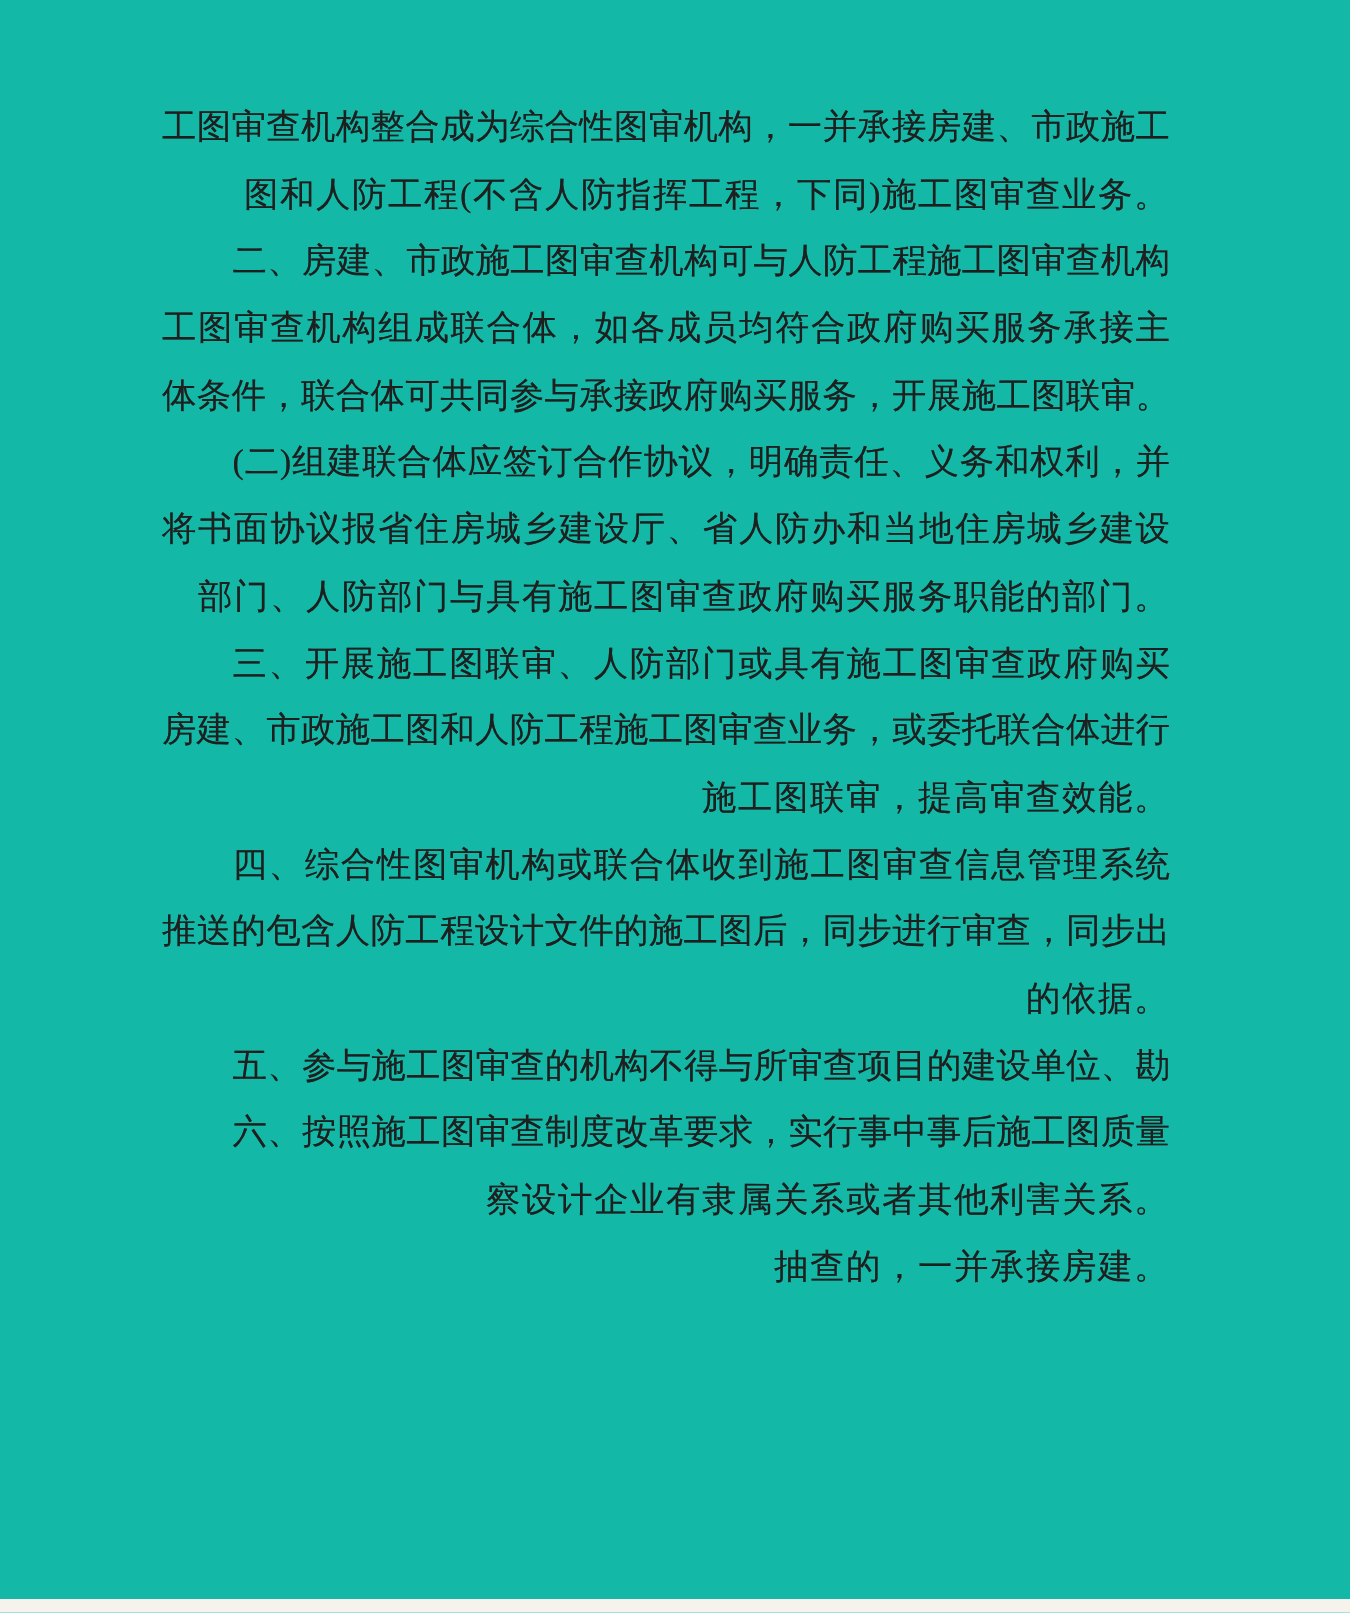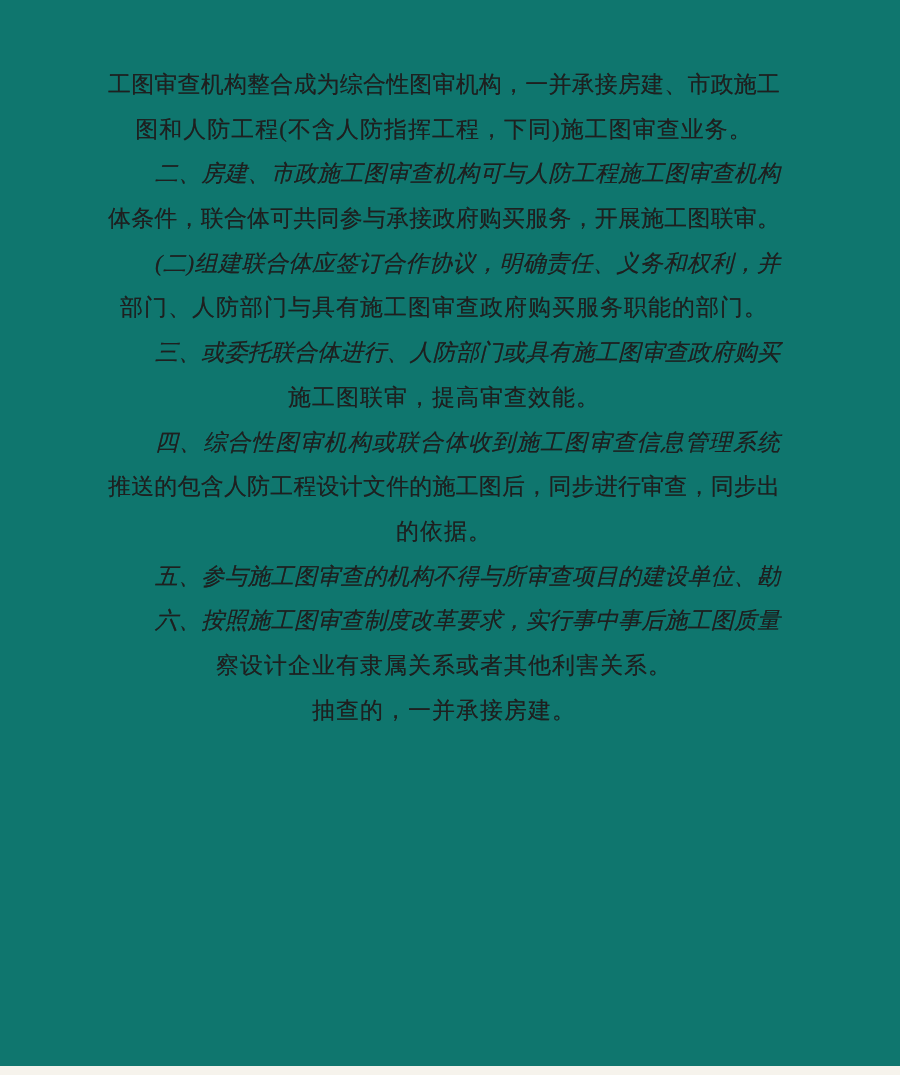--- a/index.html
+++ b/index.html
@@ -21,55 +21,57 @@
     top: 63px;
     width: 672px;
     color: #1f1f1f;
   }
   .text-line {
     height: 44.7px;
     line-height: 44.7px;
     font-size: 23px;
     letter-spacing: 1px;
     white-space: nowrap;
-    text-align: center;
+    text-align: right;
     
     text-shadow: 0 0 0.4px rgba(20,20,20,0.55);
   }
   .text-line.fill {
     white-space: normal;
     text-align: justify;
     text-align-last: justify;
     letter-spacing: 0;
   }
   .text-line.indent {
     text-indent: 47px;
-    font-style: italic;
   }
   .page-bottom-edge {
     position: absolute;
     left: 0;
     bottom: 0;
     width: 100%;
     height: 9px;
     background: #f6f3ec;
   }
 </style>
 </head>
 <body>
 
-<div class="page" style="background: #0f766e;">
+<div class="page" style="background: #14b8a6;">
   <div class="doc-body" style="color: rgb(31, 31, 31);">
       <div class="text-line fill">工图审查机构整合成为综合性图审机构，一并承接房建、市政施工</div>
       <div class="text-line">图和人防工程(不含人防指挥工程，下同)施工图审查业务。</div>
       <div class="text-line indent fill">二、房建、市政施工图审查机构可与人防工程施工图审查机构</div>
+      <div class="text-line fill">工图审查机构组成联合体，如各成员均符合政府购买服务承接主</div>
       <div class="text-line fill">体条件，联合体可共同参与承接政府购买服务，开展施工图联审。</div>
       <div class="text-line indent fill">(二)组建联合体应签订合作协议，明确责任、义务和权利，并</div>
+      <div class="text-line fill">将书面协议报省住房城乡建设厅、省人防办和当地住房城乡建设</div>
       <div class="text-line">部门、人防部门与具有施工图审查政府购买服务职能的部门。</div>
-      <div class="text-line indent fill">三、或委托联合体进行、人防部门或具有施工图审查政府购买</div>
+      <div class="text-line indent fill">三、开展施工图联审、人防部门或具有施工图审查政府购买</div>
+      <div class="text-line fill">房建、市政施工图和人防工程施工图审查业务，或委托联合体进行</div>
       <div class="text-line">施工图联审，提高审查效能。</div>
       <div class="text-line indent fill">四、综合性图审机构或联合体收到施工图审查信息管理系统</div>
       <div class="text-line fill">推送的包含人防工程设计文件的施工图后，同步进行审查，同步出</div>
       <div class="text-line">的依据。</div>
       <div class="text-line indent fill">五、参与施工图审查的机构不得与所审查项目的建设单位、勘</div>
       <div class="text-line indent fill">六、按照施工图审查制度改革要求，实行事中事后施工图质量</div>
       <div class="text-line">察设计企业有隶属关系或者其他利害关系。</div>
       <div class="text-line">抽查的，一并承接房建。</div>
     </div>
   <div class="page-bottom-edge" style="background: rgb(246, 243, 236);"></div>

